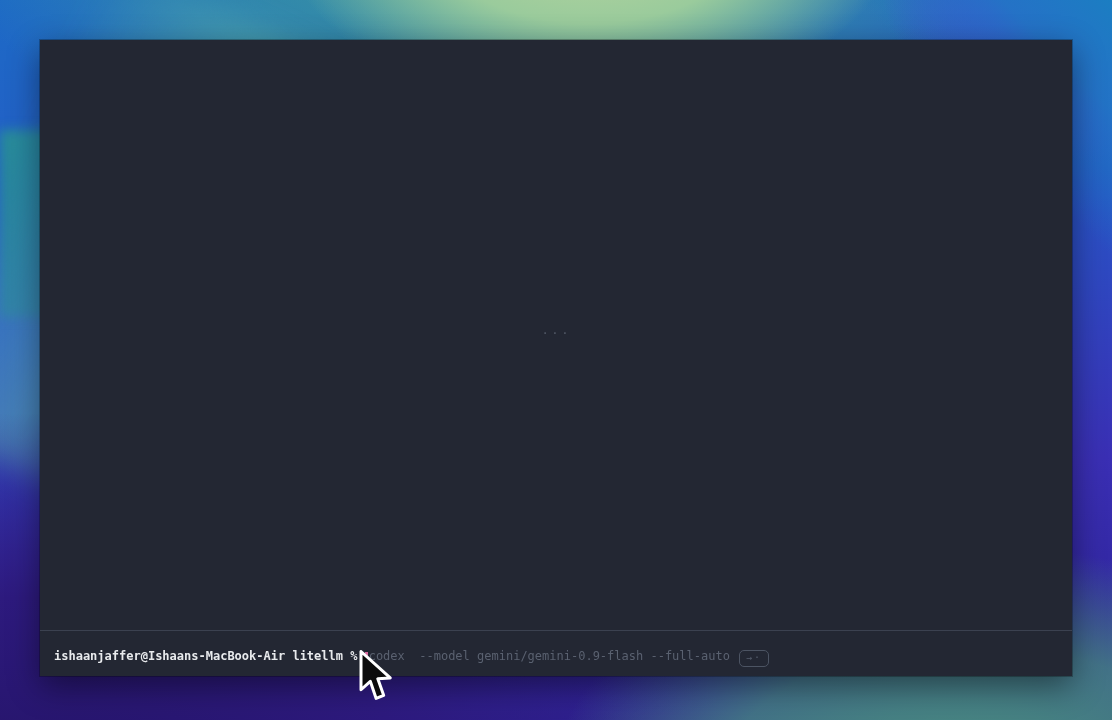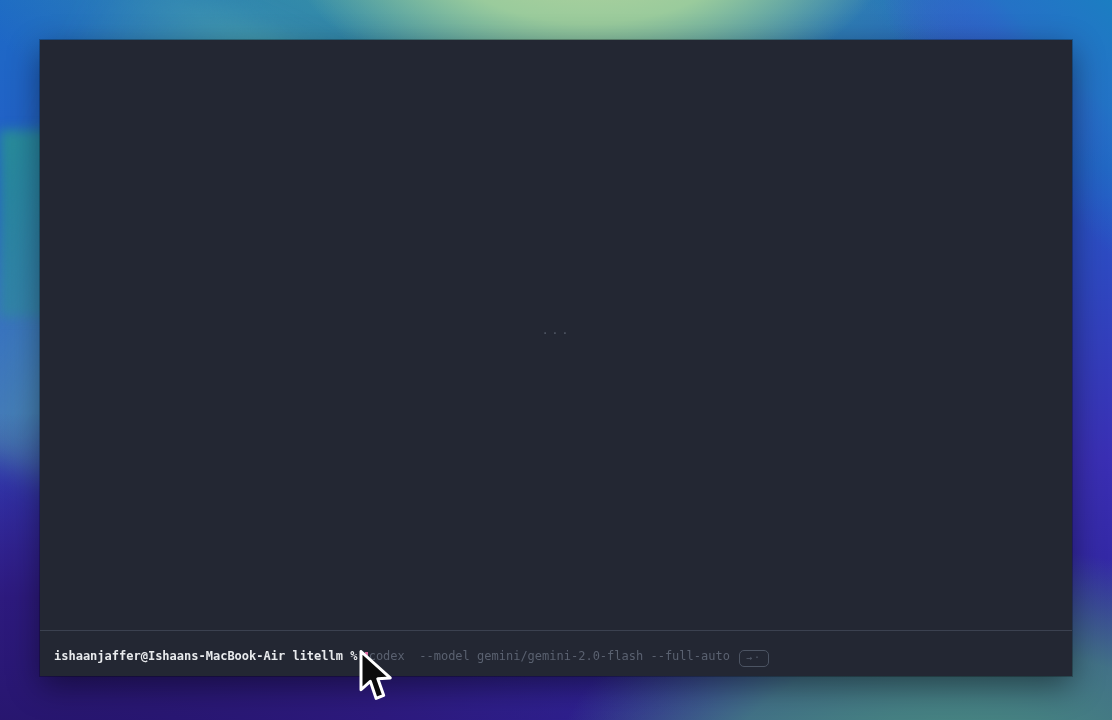--- a/index.html
+++ b/index.html
@@ -65,21 +65,21 @@
   <div class="wp wp-blue-br"></div>
 </div>
 
 <div class="terminal-window">
   <div class="terminal-body">
     <div class="loading-ellipsis">...</div>
     <div class="separator"></div>
     <div class="prompt-row">
       <span class="prompt-text">ishaanjaffer@Ishaans-MacBook-Air litellm % </span>
       <span class="text-cursor"></span>
-      <span class="autosuggestion-text">codex  --model gemini/gemini-2.0-flash --full-auto</span>
+      <span class="autosuggestion-text">codex  --model gemini/gemini-0.9-flash --full-auto</span>
       <span class="accept-hint-badge">→·</span>
     </div>
   </div>
 </div>
 
 <svg class="mouse-cursor" viewBox="0 0 24 36" xmlns="http://www.w3.org/2000/svg">
   <path d="M2 1 L2 26.5 L8.2 20.9 L12.1 32.3 L17.1 30.2 L13.2 19.2 L21.5 18.6 Z" fill="#0b0b0b" stroke="#ffffff" stroke-width="2" stroke-linejoin="round"></path>
 </svg>
 
 </body></html>

